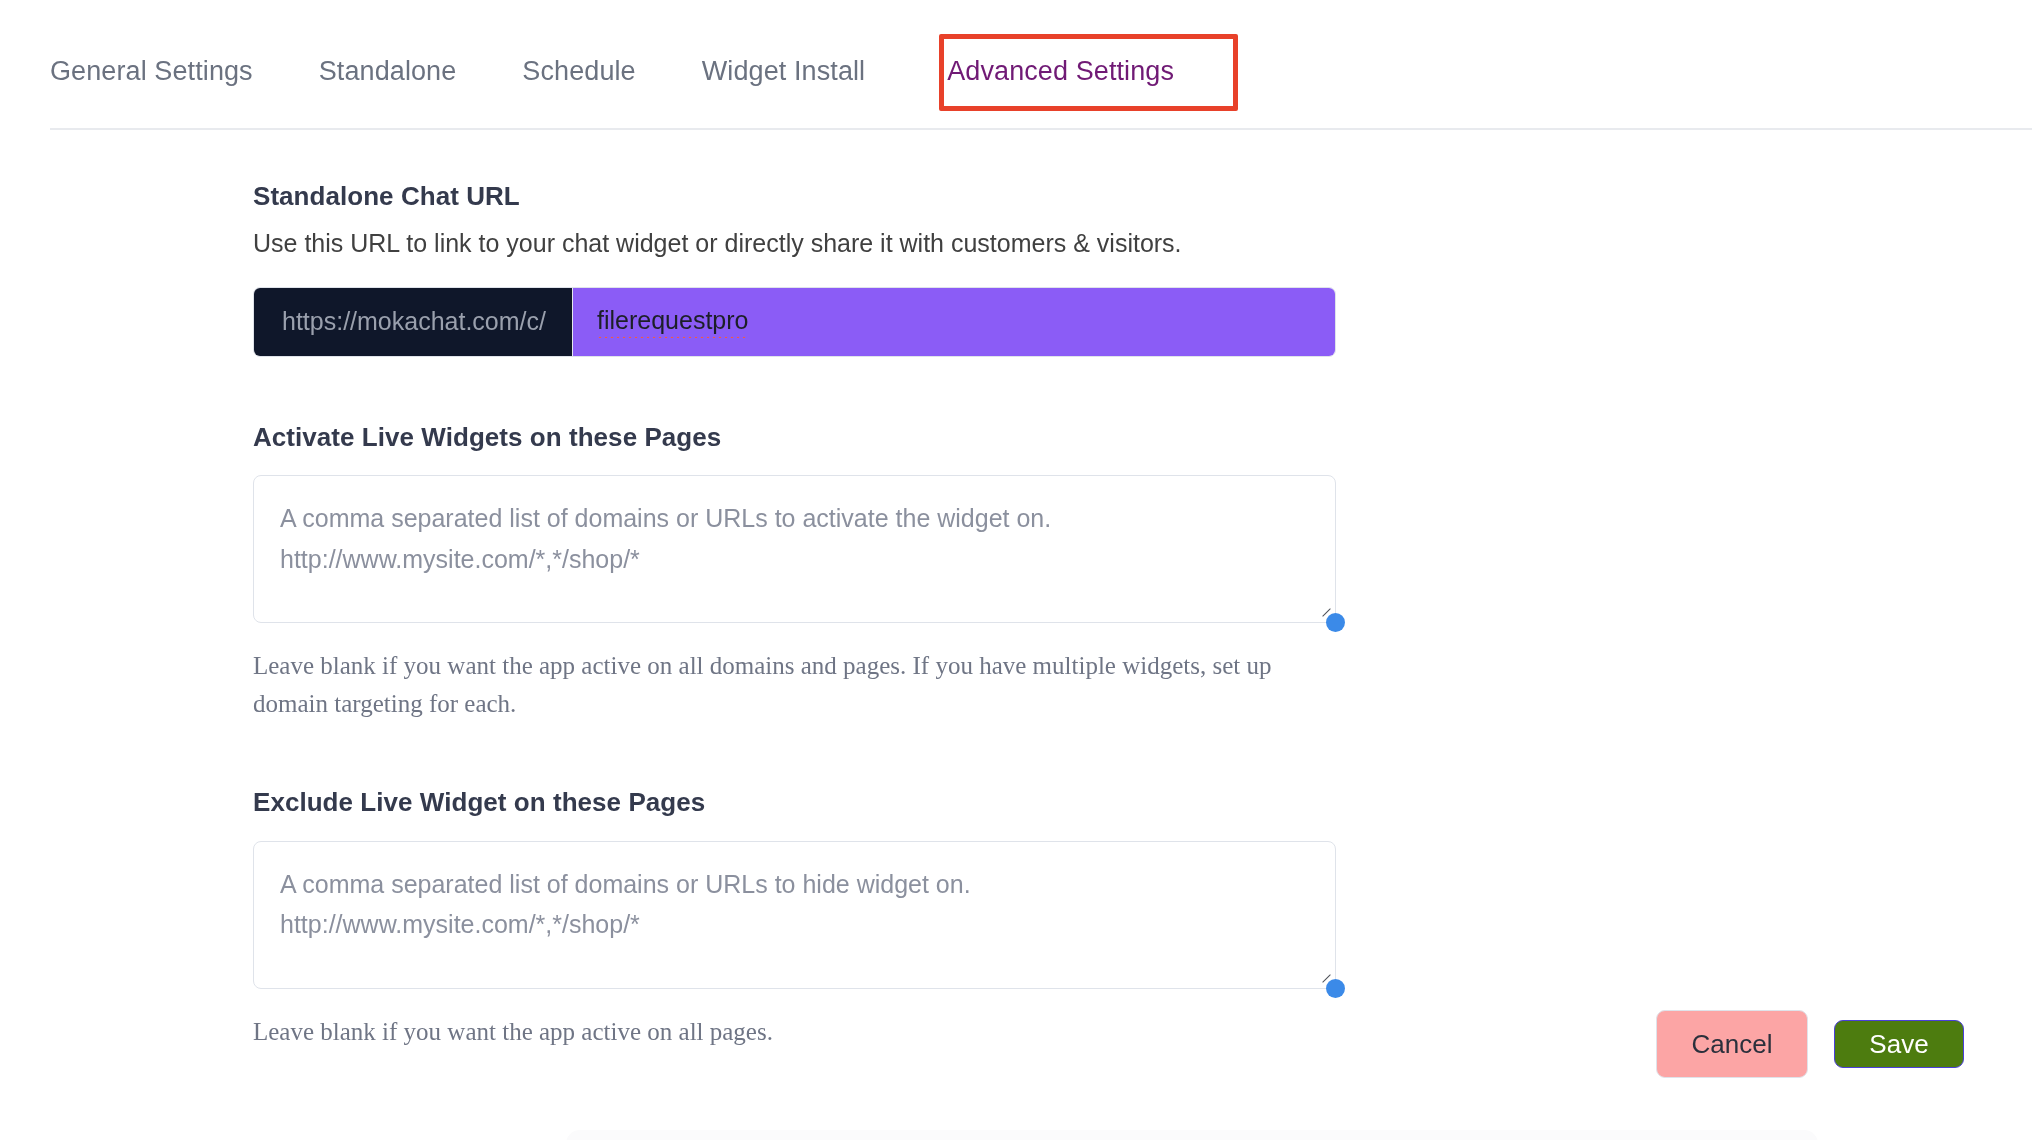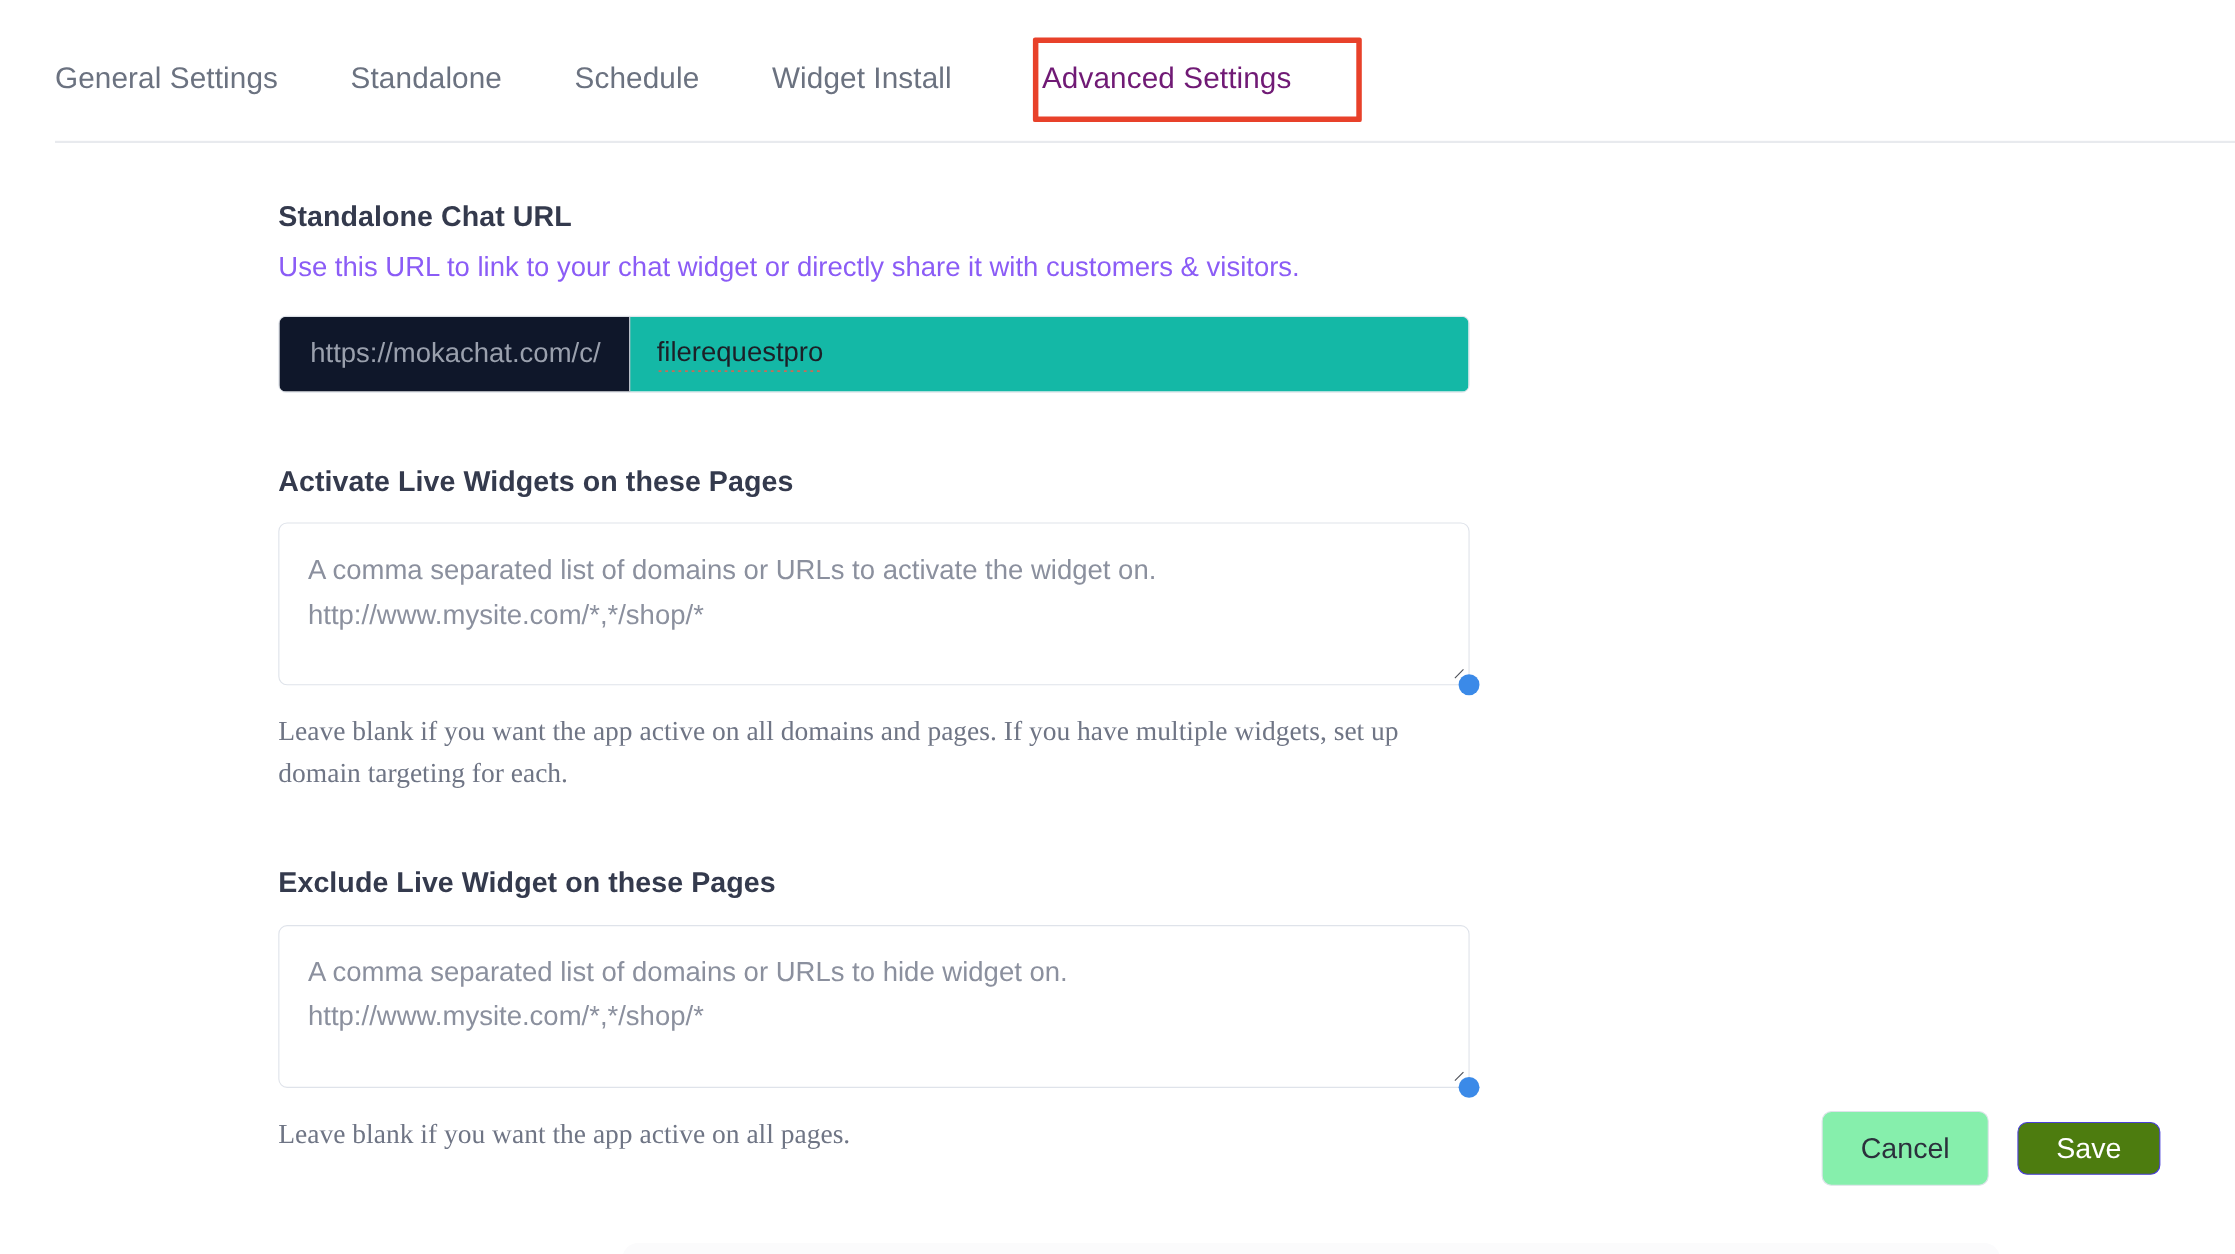--- a/index.html
+++ b/index.html
@@ -81,21 +81,21 @@
     font-size: 26px;
     font-weight: 700;
     color: #343a4d;
     line-height: 1.25;
     margin: 0;
     letter-spacing: 0.05px;
   }
 
   .section-desc {
     font-size: 25px;
-    color: #8b5cf6;
+    color: #404040;
     line-height: 1.45;
     margin: 12px 0 12px 0;
     font-weight: 400;
   }
 
   
   .url-group {
     margin-top: 26px;
     display: flex;
     align-items: stretch;
@@ -115,21 +115,21 @@
     padding: 0 26px 0 28px;
     border-right: 1px solid #e3e7ee;
     white-space: nowrap;
     user-select: none;
   }
   .url-value-wrap {
     flex: 1;
     display: flex;
     align-items: center;
     padding: 0 24px;
-    background: #14b8a6;
+    background: #8b5cf6;
   }
   .url-value {
     font-size: 25px;
     color: #1c1f27;
     position: relative;
     display: inline-block;
     padding-bottom: 2px;
   }
   .url-value::after {
     content: "";
@@ -224,21 +224,21 @@
     border-radius: 9px;
     cursor: pointer;
     line-height: 1;
     display: flex;
     align-items: center;
     justify-content: center;
   }
   .btn-cancel {
     width: 152px;
     height: 68px;
-    background: #86efac;
+    background: #fca5a5;
     border: 1px solid #dfe3ea;
     color: #2b303c;
   }
   .btn-save {
     width: 130px;
     height: 48px;
     background: #4d7c0f;
     border: 1px solid #4a3fd9;
     color: #ffffff;
   }

